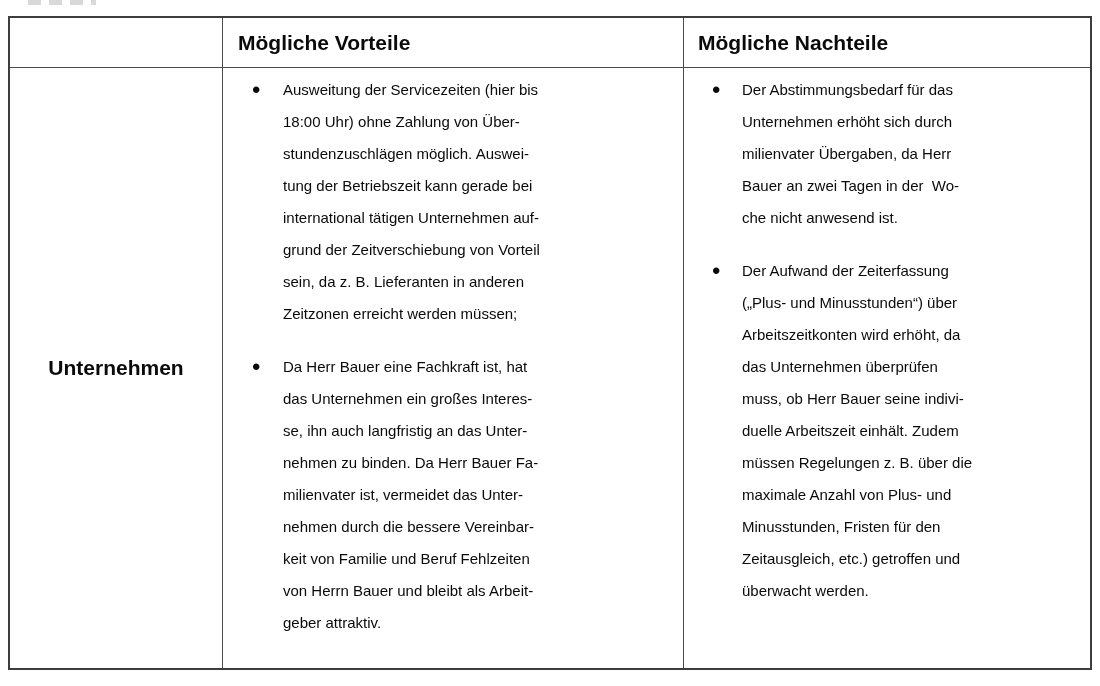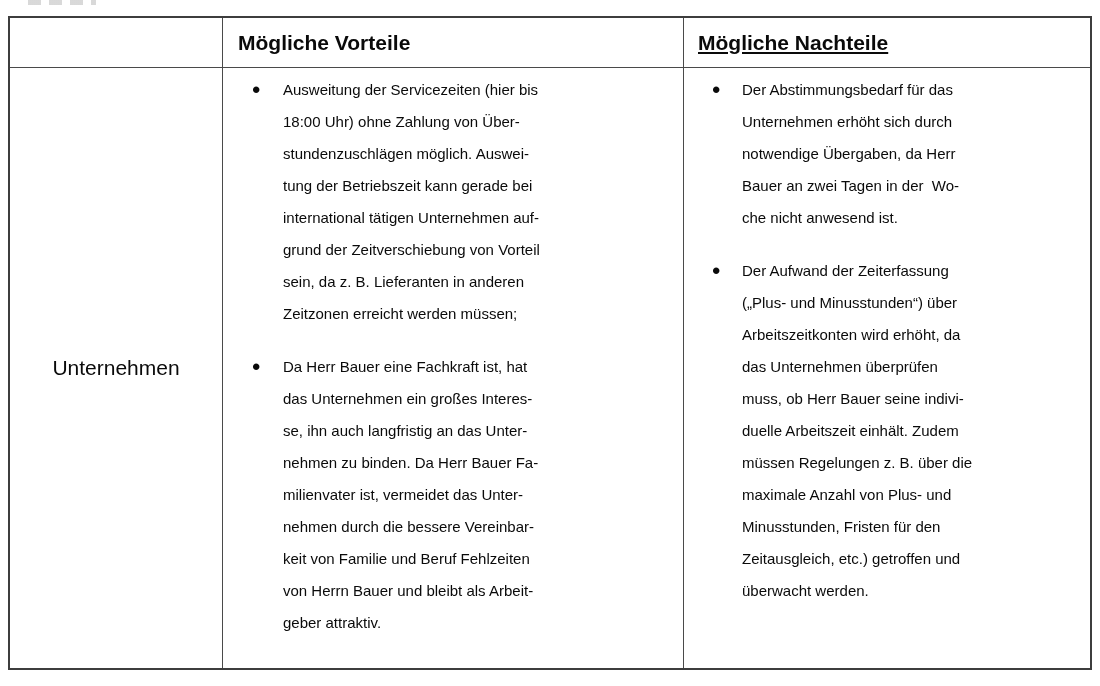--- a/index.html
+++ b/index.html
@@ -48,26 +48,26 @@
   .cell.last-col { border-right: none; }
   .cell.last-row { border-bottom: none; }
   .header-cell {
     display: flex;
     align-items: center;
     font-weight: bold;
     font-size: 21px;
     line-height: 26px;
   }
   .header-adv { padding-left: 15px; }
-  .header-dis { padding-left: 14px; text-decoration: underline; }
+  .header-dis { padding-left: 14px; }
   .label-cell {
     display: flex;
     align-items: center;
     justify-content: center;
-    font-weight: normal;
+    font-weight: bold;
     font-size: 21px;
   }
   .content-cell {
     padding: 6px 4px 0 29px;
   }
   .content-cell.dis { padding-left: 28px; }
   .bullet-item { display: flex; }
   .bullet-item + .bullet-item { margin-top: 21px; }
   .bullet-marker {
     flex: 0 0 auto;
@@ -121,21 +121,21 @@
 von Herrn Bauer und bleibt als Arbeit-
 geber attraktiv.</span>
       </div>
     </div>
 
     <div class="cell content-cell dis last-col last-row">
       <div class="bullet-item">
         <span class="bullet-marker">•</span>
         <span class="bullet-text">Der Abstimmungsbedarf für das
 Unternehmen erhöht sich durch
-notwendige Übergaben, da Herr
+milienvater Übergaben, da Herr
 Bauer an zwei Tagen in der  Wo-
 che nicht anwesend ist.</span>
       </div>
       <div class="bullet-item">
         <span class="bullet-marker">•</span>
         <span class="bullet-text">Der Aufwand der Zeiterfassung
 („Plus- und Minusstunden“) über
 Arbeitszeitkonten wird erhöht, da
 das Unternehmen überprüfen
 muss, ob Herr Bauer seine indivi-

